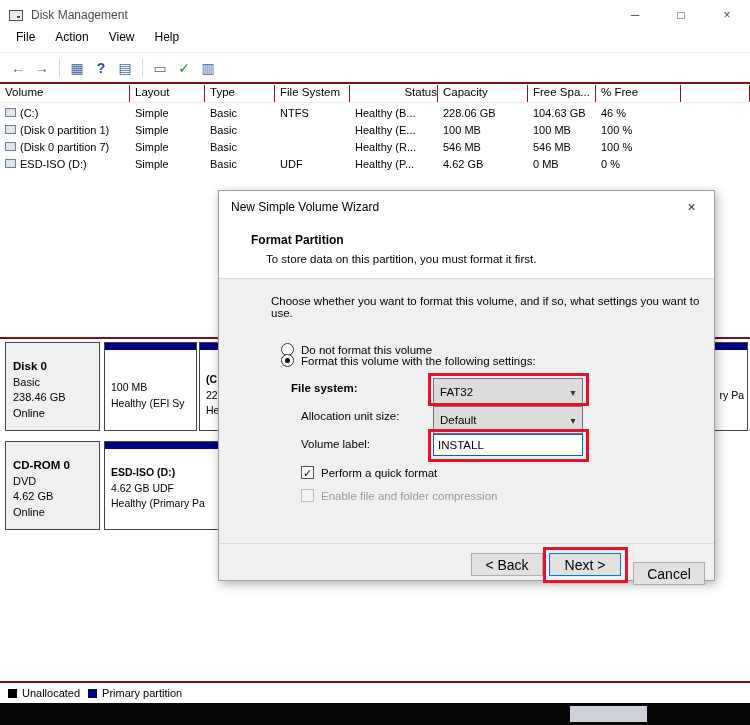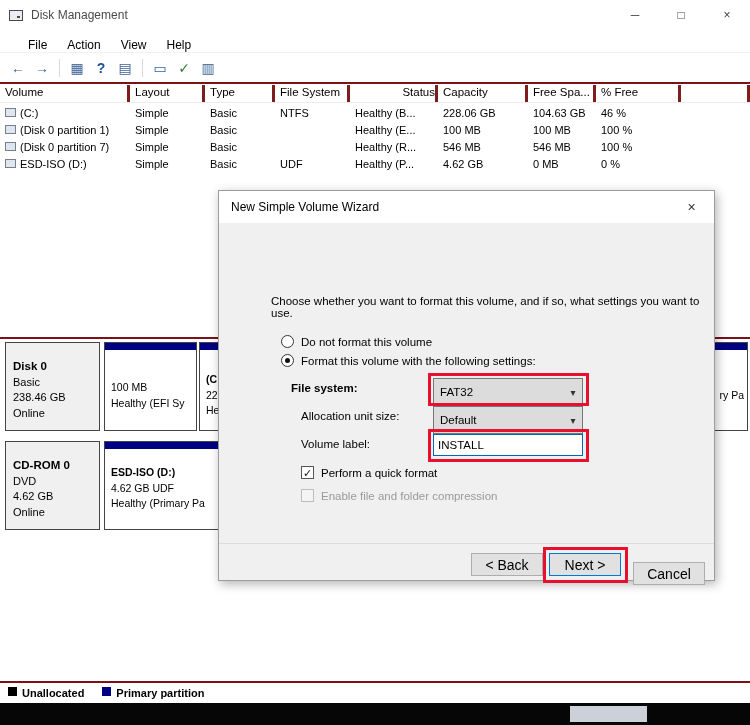--- a/index.html
+++ b/index.html
@@ -9,55 +9,55 @@
 
   
   .titlebar { position:absolute; top:0; left:0; right:0; height:30px; display:flex; align-items:center; background:#fff; }
   .app-icon { width:14px; height:11px; border:1px solid #4a4a4a; margin:0 8px 0 9px; position:relative; background:#e9edf2; }
   .app-icon::after { content:""; position:absolute; right:2px; bottom:2px; width:3px; height:2px; background:#4a4a4a; }
   .title-text { font-size:12px; color:#4a4a4a; }
   .win-controls { margin-left:auto; display:flex; height:30px; }
   .win-btn { width:46px; text-align:center; line-height:30px; font-size:12px; color:#444; }
 
   
-  .menubar { position:absolute; top:30px; left:0; right:0; height:23px; display:flex; align-items:flex-end; padding-left:18px; border-bottom:1px solid #f1f1f1; background:#fff; }
+  .menubar { position:absolute; top:30px; left:0; right:0; height:23px; display:flex; align-items:flex-start; padding-left:6px; border-bottom:1px solid #f1f1f1; background:#fff; }
   .menu-item { padding:0 10px; font-size:12px; }
 
   
   .toolbar { position:absolute; top:53px; left:0; right:0; height:29px; display:flex; align-items:center; padding-left:6px; background:#fff; }
   .tb-icon { width:24px; height:22px; text-align:center; line-height:22px; font-size:14px; color:#3c6393; }
   .tb-icon.q { color:#1d4f9c; font-weight:bold; }
   .tb-icon.chk { color:#2f7d32; }
   .tb-sep { width:1px; height:18px; background:#d9d9d9; margin:0 5px; }
 
   .mline { position:absolute; left:0; width:750px; height:2px; background:#7a1216; }
 
   
   .lv-header { position:absolute; top:85px; left:0; width:750px; height:18px; display:flex; background:#fff; border-bottom:1px solid #ececec; font-size:11.5px; }
-  .hcell { padding:1px 0 0 5px; border-right:3px solid #7f1d1d; overflow:hidden; white-space:nowrap; }
+  .hcell { padding:1px 0 0 5px; border-right:1px solid #7f1d1d; overflow:hidden; white-space:nowrap; }
   .c0{width:130px;} .c1{width:75px;} .c2{width:70px;} .c3{width:75px;} .c4{width:88px;text-align:right;}
   .c5{width:90px;} .c6{width:68px;} .c7{width:85px;} .c8{flex:1;}
   .lv-row { position:absolute; left:0; width:750px; height:17px; display:flex; font-size:11px; align-items:center; }
   .rcell { padding-left:5px; overflow:hidden; white-space:nowrap; display:flex; align-items:center; height:17px; }
   .vol-ico { flex:0 0 auto; width:11px; height:9px; border:1px solid #76808c; background:#dfe6ee; margin-right:4px; }
 
   
   .disk-info { position:absolute; width:95px; height:89px; border:1px solid #444; background:#f0f0f0; padding:16px 0 0 7px; font-size:11px; line-height:15.5px; }
   .dname { font-weight:bold; font-size:11.5px; }
   .part { position:absolute; border:1px solid #444; background:#fff; overflow:hidden; }
   .pbar { height:7px; background:#000082; }
   .ptxt { padding:16px 6px 0; font-size:10.5px; line-height:15.5px; white-space:nowrap; }
   .ptxt.pt30 { padding-top:30px; }
   .ptxt.pt22 { padding-top:22px; }
   .pname { font-weight:bold; }
   .part-frag { position:absolute; right:3px; top:46px; font-size:10.5px; }
 
   
   .legendbar { position:absolute; top:683px; left:0; width:750px; height:20px; background:#fff; display:flex; align-items:center; padding-left:8px; font-size:11px; }
-  .legend-item { display:flex; align-items:flex-start; margin-right:18px;font-weight:bold; }
+  .legend-item { display:flex; align-items:center; margin-right:8px; }
   .sq { width:9px; height:9px; display:inline-block; margin-right:5px; }
   .sq-black { background:#000000; }
   .sq-navy { background:#000082; }
   .taskbar { position:absolute; top:703px; left:0; width:750px; height:22px; background:#060606; }
   .task-btn { position:absolute; left:570px; top:3px; width:77px; height:16px; background:#ccd0d8; }
 
   
   .wizard { position:absolute; left:218px; top:190px; width:497px; height:391px; background:#f0f0f0; border:1px solid #9c9c9c; box-shadow:2px 3px 10px rgba(0,0,0,.3); z-index:20; font-size:11.5px; }
   .wiz-title { position:absolute; top:0; left:0; right:0; height:32px; background:#fff; display:flex; align-items:center; padding-left:12px; font-size:12px; }
   .wiz-close { position:absolute; right:0; top:0; width:45px; height:32px; text-align:center; line-height:32px; font-size:14px; color:#333; }
@@ -241,24 +241,28 @@
   <div class="taskbar">
     <div class="task-btn"></div>
   </div>
 
   <div class="wizard">
     <div class="wiz-title">
       <span>New Simple Volume Wizard</span>
     </div>
     <div class="wiz-close">×</div>
 
+    <div class="wiz-header">
+      <div class="wiz-heading">Format Partition</div>
+      <div class="wiz-sub">To store data on this partition, you must format it first.</div>
+    </div>
 
     <div class="wiz-intro">Choose whether you want to format this volume, and if so, what settings you want to use.</div>
 
-    <div class="opt" style="left:62px; top:144px;justify-content:space-between;">
+    <div class="opt" style="left:62px; top:152px;justify-content:space-between;">
       <span class="radio"></span>
       <span>Do not format this volume</span>
     </div>
     <div class="opt" style="left:62px; top:163px;">
       <span class="radio checked"></span>
       <span>Format this volume with the following settings:</span>
     </div>
 
     <div class="flabel" style="left:72px; top:191px;font-weight:bold;">File system:</div>
     <div class="combo" style="left:214px; top:187px;">

